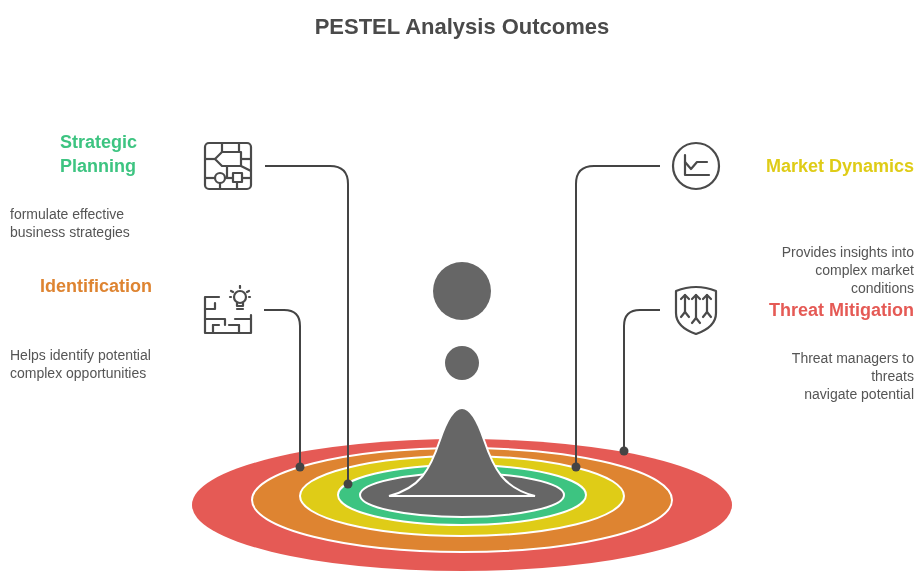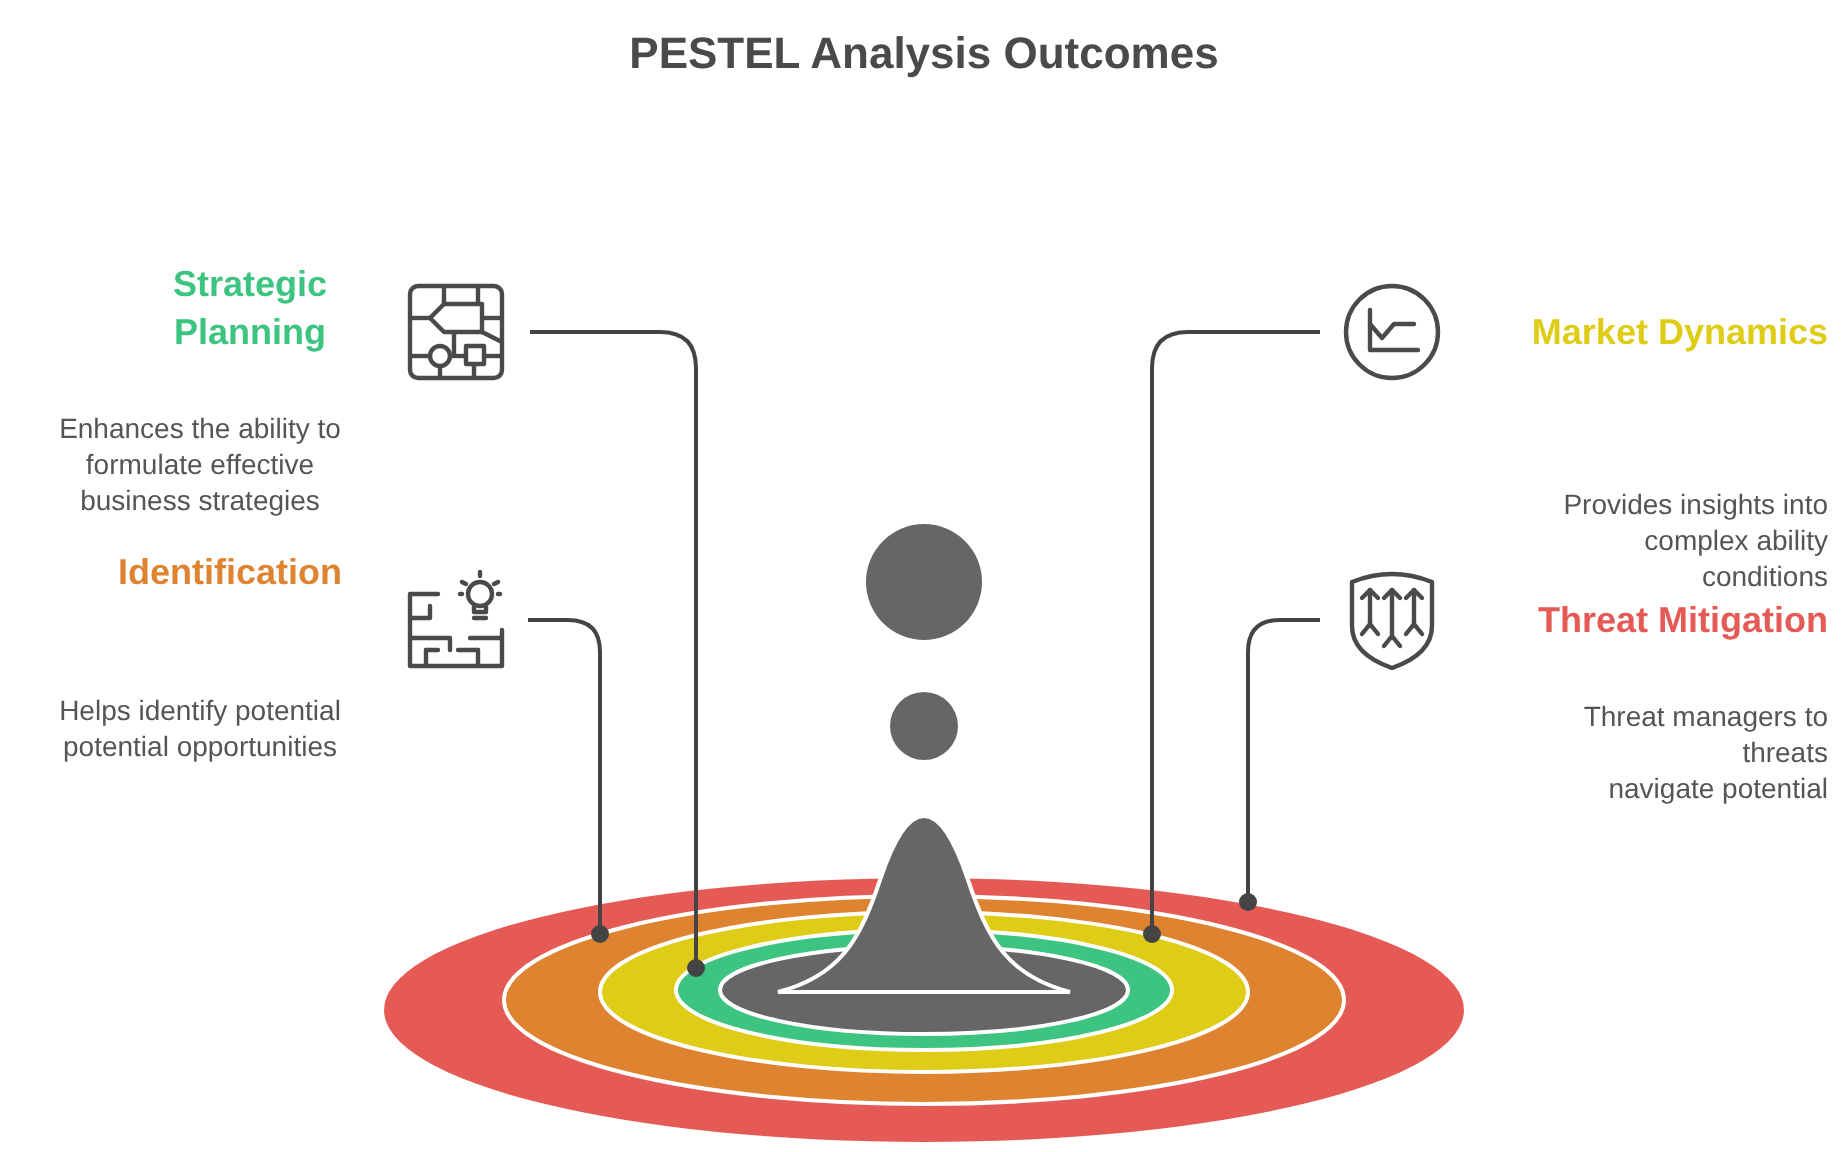--- a/index.html
+++ b/index.html
@@ -2,21 +2,21 @@
 <html><head>
   <meta charset="utf-8">
   <style>
     html, body { margin: 0; padding: 0; background: #ffffff; }
     body { width: 924px; height: 576px; position: relative; overflow: hidden;
            font-family: "Liberation Sans", "DejaVu Sans", sans-serif; }
     .title { position: absolute; left: 0; width: 924px; top: 14px; text-align: center;
              font-size: 22px; font-weight: bold; color: #4a4a4a; }
     .heading { position: absolute; font-size: 18px; font-weight: bold; line-height: 24px; }
     .desc { position: absolute; font-size: 14px; color: #555555; line-height: 18px; }
-    .right { text-align: center; }
+    .right { text-align: left; }
     .left { text-align: right; }
     svg.diagram { position: absolute; left: 0; top: 0; }
     .icon { position: absolute; width: 50px; height: 50px; }
   </style>
 </head>
 <body>
 
 <div class="title">PESTEL Analysis Outcomes</div>
 
 <svg class="diagram" width="924" height="576" viewBox="0 0 924 576">
@@ -43,21 +43,20 @@
 
   <path d="M660,310 H640 Q624,310 624,326 V451" fill="none" stroke="#444444" stroke-width="2"></path>
   <circle cx="624" cy="451" r="4.5" fill="#444444"></circle>
 </svg>
 
 <div class="heading right" style="left:60px; width:130px; top:130px; color:#3dc481;">
   <div>Strategic</div>
   <div>Planning</div>
 </div>
 <div class="desc right" style="left:10px; width:180px; top:205px;">
-  <div>Enhances the ability to</div>
   <div>formulate effective</div>
   <div>business strategies</div>
 </div>
 <svg class="icon" style="left:203px; top:141px;" viewBox="0 0 50 50">
   <g fill="none" stroke="#4a4a4a" stroke-width="2.2" stroke-linejoin="round">
     <rect x="2" y="2" width="46" height="46" rx="4"></rect>
     <path d="M12,18 L19,11 H38 V25 H19 Z"></path>
     <line x1="19" y1="2" x2="19" y2="11"></line>
     <line x1="36" y1="2" x2="36" y2="11"></line>
     <line x1="2" y1="18" x2="12" y2="18"></line>
@@ -72,21 +71,21 @@
     <line x1="34" y1="41" x2="34" y2="48"></line>
     <line x1="38" y1="25" x2="48" y2="30"></line>
   </g>
 </svg>
 
 <div class="heading right" style="left:40px; width:150px; top:274px; color:#de8431;">
   <div>Identification</div>
 </div>
 <div class="desc right" style="left:10px; width:180px; top:346px;">
   <div>Helps identify potential</div>
-  <div>potential opportunities</div>
+  <div>complex opportunities</div>
 </div>
 <svg class="icon" style="left:203px; top:285px;" viewBox="0 0 50 50">
   <g fill="none" stroke="#4a4a4a" stroke-width="2.2" stroke-linejoin="round" stroke-linecap="round">
     <path d="M16,12 H2 V48 H48 V30"></path>
     <path d="M2,24 H12 V18"></path>
     <path d="M2,34 H22 V40"></path>
     <path d="M10,40 V48"></path>
     <path d="M10,40 H16"></path>
     <path d="M32,34 H48"></path>
     <path d="M36,40 V48"></path>
@@ -107,21 +106,21 @@
     <circle cx="25" cy="25" r="23"></circle>
     <path d="M14,14 V34 H38"></path>
     <path d="M14,21 L20,28 L26,21 H36"></path>
   </g>
 </svg>
 <div class="heading left" style="left:734px; width:180px; top:154px; color:#dfcc17;">
   <div>Market Dynamics</div>
 </div>
 <div class="desc left" style="left:734px; width:180px; top:205px;margin-top:38px;">
   <div>Provides insights into</div>
-  <div>complex ability</div>
+  <div>complex market</div>
   <div>conditions</div>
 </div>
 
 <svg class="icon" style="left:671px; top:285px;" viewBox="0 0 50 50">
   <g fill="none" stroke="#4a4a4a" stroke-width="2.2" stroke-linejoin="round" stroke-linecap="round">
     <path d="M5,6 Q25,-2 45,6 V28 Q45,42 25,49 Q5,42 5,28 Z"></path>
     <line x1="14" y1="10" x2="14" y2="28"></line>
     <path d="M10,14 L14,10 L18,14"></path>
     <path d="M10,32 L14,27 L18,32"></path>
     <line x1="25" y1="10" x2="25" y2="34"></line>

